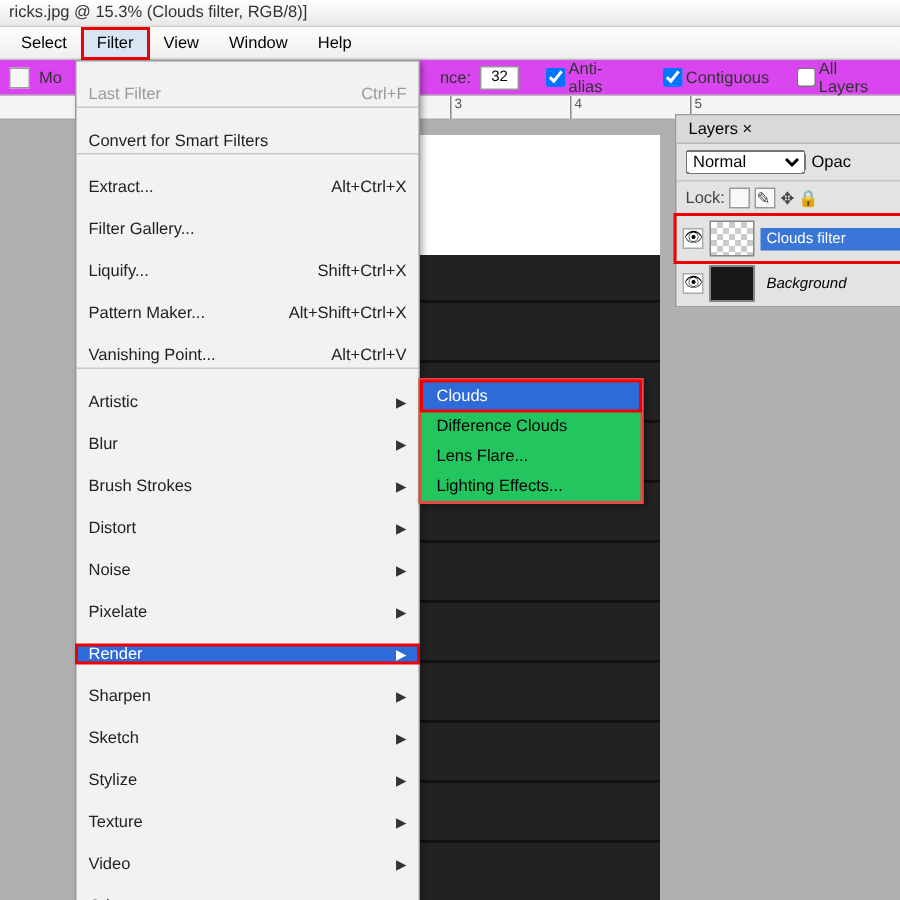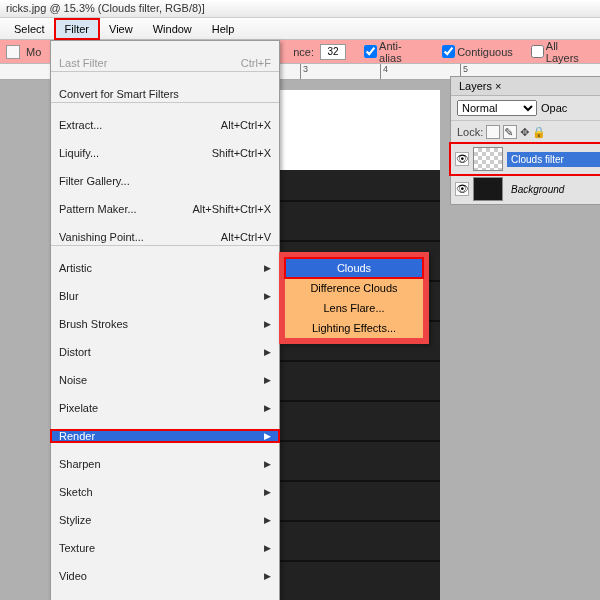--- a/index.html
+++ b/index.html
@@ -2,36 +2,36 @@
 <html><head>
 <meta charset="utf-8">
 <style>
 *{margin:0;padding:0;box-sizing:border-box;font-family:Tahoma,Arial,sans-serif;font-size:11px;}
 body{width:600px;height:600px;background:#fff;overflow:hidden;position:relative;}
 .titlebar{height:18px;background:linear-gradient(#fff,#e8e8e8);border-bottom:1px solid #ccc;padding:2px 6px;color:#333;white-space:nowrap;overflow:hidden;}
 .menubar{height:22px;background:linear-gradient(#fdfdfd,#efefef);border-bottom:1px solid #c0c0c0;display:flex;padding:0 4px;align-items:center;}
 .menubar .mitem{padding:4px 10px;cursor:default;}
 .menubar .mitem.sel{background:#d8e6f4;border:1px solid #7aa3cc;padding:3px 9px;}
 .hl-red{outline:2px solid #e00;outline-offset:-1px;}
-.toolbar{height:24px;background:#fca5a5;border-bottom:1px solid #bbb;display:flex;align-items:center;padding:0 6px;gap:6px;font-size:11px;color:#333;}
+.toolbar{height:24px;background:#d946ef;border-bottom:1px solid #bbb;display:flex;align-items:center;padding:0 6px;gap:6px;font-size:11px;color:#333;}
 .toolbar input[type=text]{width:26px;height:16px;font-size:10px;text-align:center;border:1px solid #999;}
 .toolbar label{display:flex;align-items:center;gap:2px;padding-left:12px;}
 .ruler{height:16px;background:#f5f5f5;border-bottom:1px solid #aaa;position:relative;overflow:hidden;}
 .ruler .tick{position:absolute;top:0;height:16px;border-left:1px solid #888;font-size:9px;color:#555;padding-left:2px;}
 .canvas-area{position:absolute;top:80px;left:0;right:0;bottom:0;background:#b0b0b0;}
 .canvas{position:absolute;top:10px;left:60px;width:380px;height:510px;background:#fff;}
 .canvas .bricks{position:absolute;top:80px;left:0;right:0;bottom:0;background:#1a1a1a;background-image:repeating-linear-gradient(0deg,#222 0,#222 38px,#111 38px,#111 40px),repeating-linear-gradient(90deg,#222 0,#222 78px,#111 78px,#111 80px);}
 .dropdown{position:absolute;top:40px;left:50px;width:230px;background:#f2f2f2;border:1px solid #9a9a9a;box-shadow:2px 2px 4px rgba(0,0,0,.3);z-index:20;}
 .dropdown .row{padding:0 8px;display:flex;justify-content:space-between;align-items:center;cursor:default;color:#222;margin-top:16px;}
 .dropdown .row.dis{color:#9a9a9a;}
 .dropdown .row.sel{background:#2f6bd8;color:#fff;}
 .dropdown hr{border:none;border-top:1px solid #c8c8c8;margin:2px 0;}
 .dropdown .arrow{font-size:9px;color:#333;}
 .dropdown .row.sel .arrow{color:#fff;}
-.submenu{position:absolute;top:252px;left:279px;width:150px;background:#fdba74;border:6px solid #ef4444;box-shadow:2px 2px 4px rgba(0,0,0,.3);z-index:21;text-align:center;}
+.submenu{position:absolute;top:252px;left:279px;width:150px;background:#22c55e;border:2px solid #ef4444;box-shadow:2px 2px 4px rgba(0,0,0,.3);z-index:21;}
 .submenu .row{padding:4px 10px;cursor:default;}
 .submenu .row.sel{background:#2f6bd8;color:#fff;}
 .layers-panel{position:absolute;top:76px;right:-5px;width:155px;background:#e3e3e3;border:1px solid #9a9a9a;}
 .layers-panel .tab{background:#d9d9d9;padding:3px 8px;border-bottom:1px solid #b5b5b5;font-size:11px;}
 .layers-panel .controls{padding:4px 6px;display:flex;align-items:center;gap:4px;border-bottom:1px solid #c5c5c5;}
 .layers-panel select{font-size:11px;width:80px;}
 .layers-panel .lockrow{padding:4px 6px;font-size:10px;color:#444;border-bottom:1px solid #c5c5c5;display:flex;align-items:center;gap:3px;}
 .layers-panel .layer{display:flex;align-items:center;padding:3px 4px;gap:4px;}
 .layers-panel .layer.sel{outline:2px solid #e00;}
 .layers-panel .eye{width:14px;height:14px;border:1px solid #aaa;background:#fff;text-align:center;font-size:10px;line-height:12px;}
@@ -99,25 +99,25 @@
     <hr>
     <div class="row">
       <span>Convert for Smart Filters</span>
     </div>
     <hr>
     <div class="row">
       <span>Extract...</span>
       <span class="">Alt+Ctrl+X</span>
     </div>
     <div class="row">
+      <span>Filter Gallery...</span>
+    </div>
+    <div class="row">
       <span>Liquify...</span>
       <span class="">Shift+Ctrl+X</span>
-    </div>
-    <div class="row">
-      <span>Filter Gallery...</span>
     </div>
     <div class="row">
       <span>Pattern Maker...</span>
       <span class="">Alt+Shift+Ctrl+X</span>
     </div>
     <div class="row">
       <span>Vanishing Point...</span>
       <span class="">Alt+Ctrl+V</span>
     </div>
     <hr>

